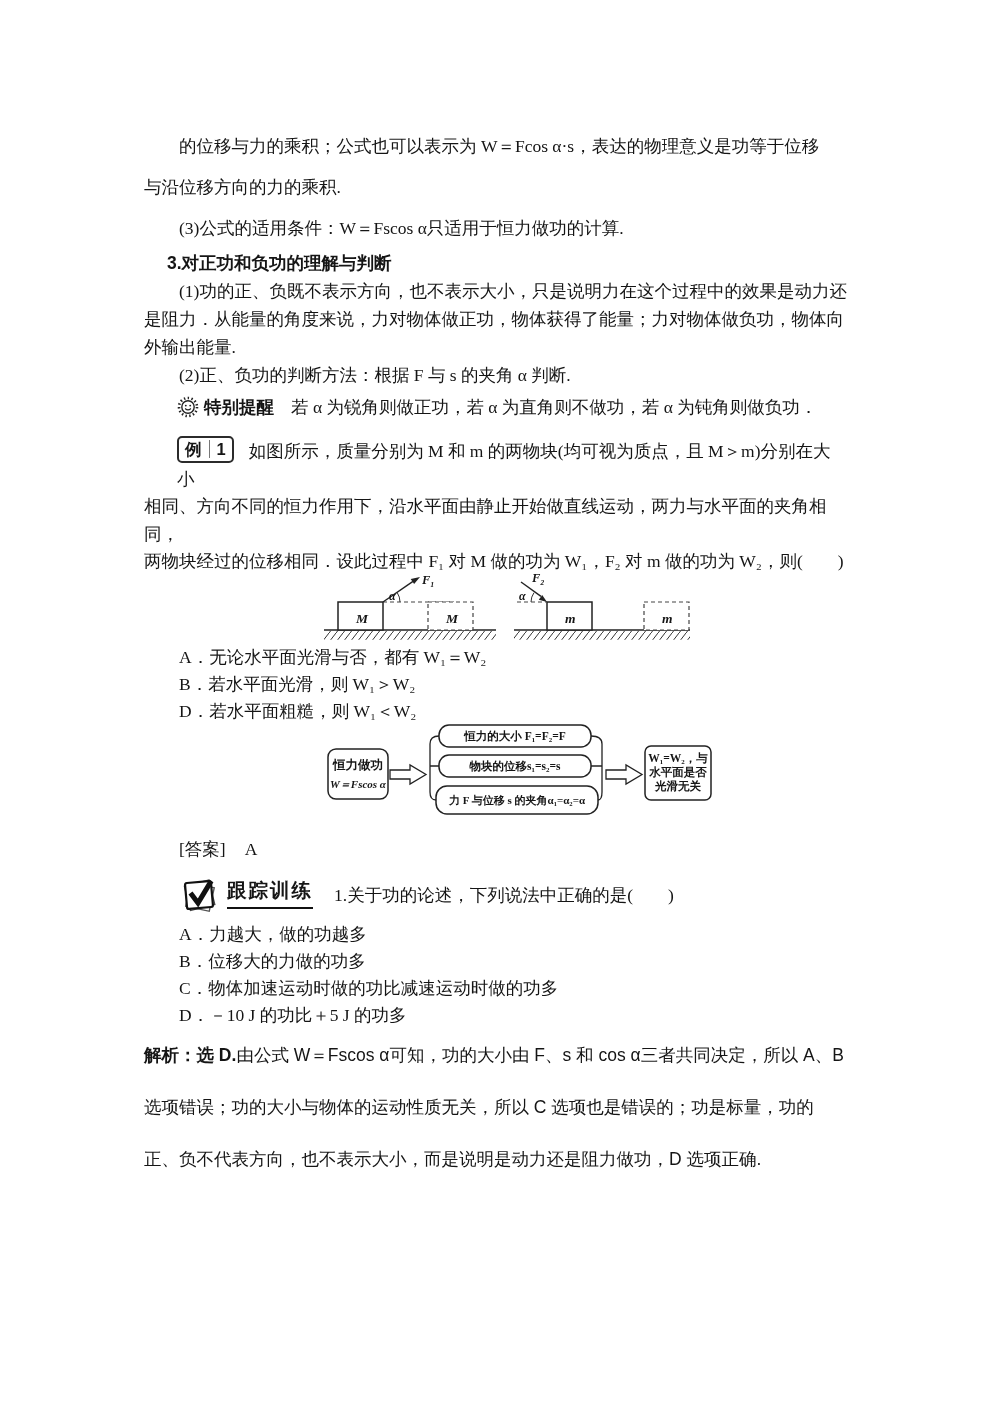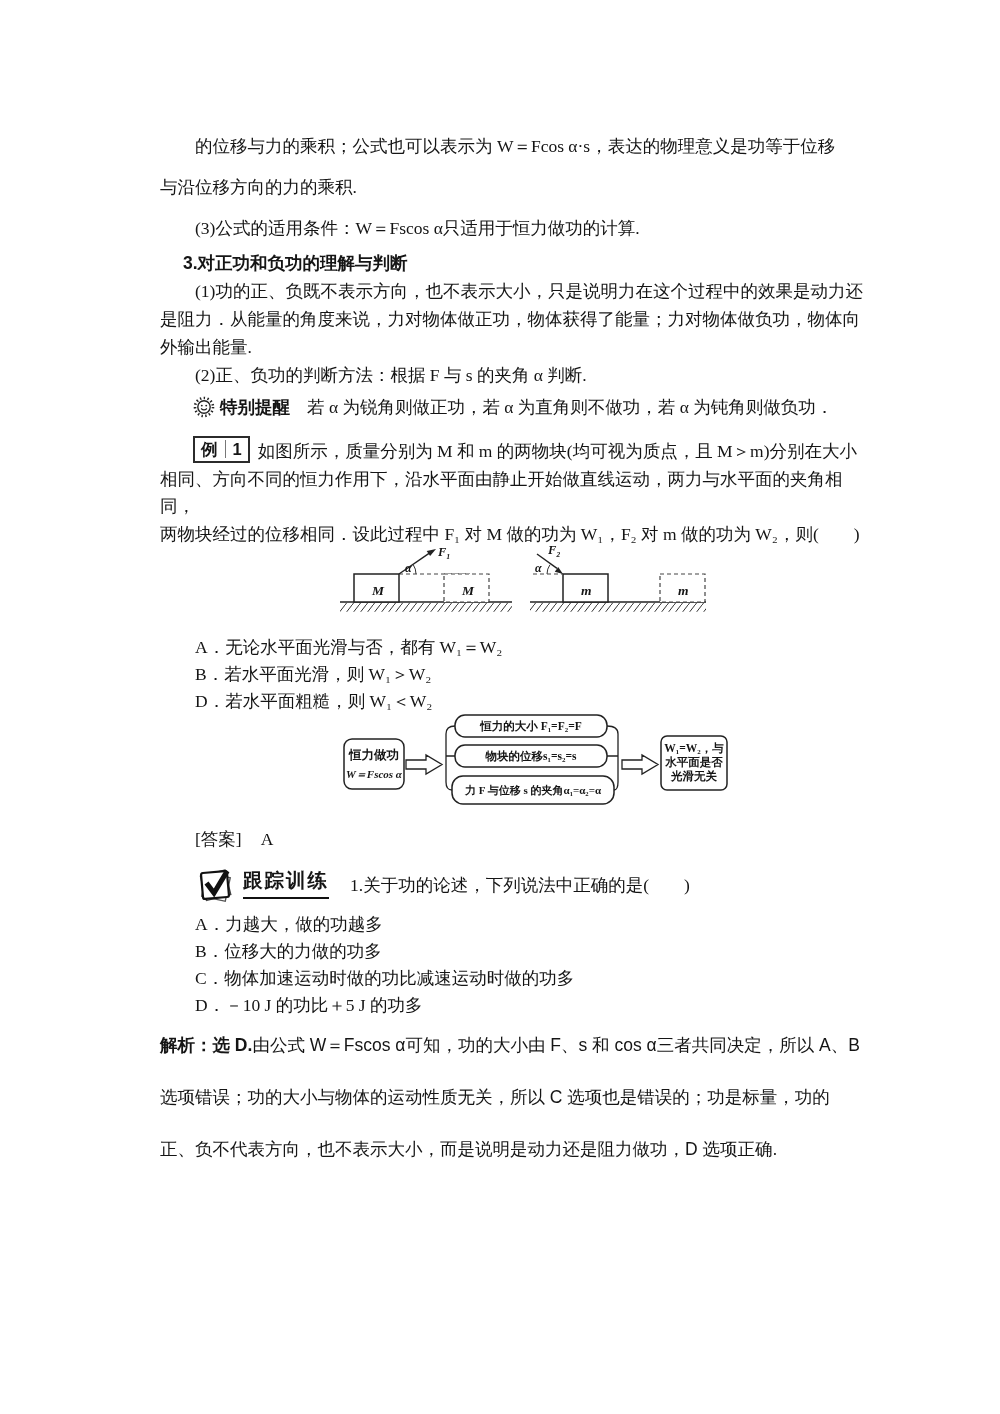--- a/index.html
+++ b/index.html
@@ -2,21 +2,21 @@
 <html><head>
 <meta charset="utf-8">
 <style>
   html,body{margin:0;padding:0;}
   body{
     width:1000px;height:1414px;background:#ffffff;color:#151515;
     font-family:"Liberation Serif","DejaVu Serif",serif;
     -webkit-font-smoothing:antialiased;
   }
   .page{position:relative;width:1000px;height:1414px;background:#ffffff;overflow:hidden;}
-  .content{position:absolute;left:160px;top:0;width:704px;}
+  .content{position:absolute;left:144px;top:0;width:704px;}
 
   .top-block{margin-top:126px;font-size:17.5px;line-height:41px;}
   .indent{text-indent:35px;}
 
   .sec-heading{
     font-family:"Liberation Sans","DejaVu Sans",sans-serif;
     font-weight:bold;font-size:17.5px;line-height:28px;padding-left:23px;
   }
   .sec-body{font-size:17.5px;line-height:28px;}
 
@@ -27,30 +27,30 @@
   .reminder-icon{flex:0 0 auto;margin-right:5px;}
   .reminder-label{
     font-family:"Liberation Sans","DejaVu Sans",sans-serif;
     font-weight:bold;font-size:17.5px;
   }
   .reminder-text{font-size:17.5px;margin-left:17px;}
 
   .example-block{margin-top:13px;font-size:17.5px;line-height:27.5px;}
   .ex-line1{padding-left:33px;}
   .ex-badge{
-    display:inline-block;border:2px solid #2b2b2b;border-radius:0;
-    padding:0 6px 1px 6px;margin-right:8px;line-height:22px;vertical-align:2px;
+    display:inline-block;border:2px solid #2b2b2b;border-radius:5px;
+    padding:0 6px 1px 6px;margin-right:15px;line-height:22px;vertical-align:2px;
     font-family:"Liberation Sans","DejaVu Sans",sans-serif;font-weight:bold;font-size:16.5px;
   }
   .ex-badge .num{margin-left:7px;padding-left:7px;border-left:1px solid #777;}
 
   .figure-wrap{margin-top:-6px;margin-left:178px;height:74px;line-height:0;}
   .flow-wrap{margin-top:-6px;margin-left:182px;height:116px;line-height:0;}
 
-  .options-block{margin-top:18px;padding-left:35px;font-size:17.5px;line-height:27px;}
+  .options-block{margin-top:0;padding-left:35px;font-size:17.5px;line-height:27px;}
   .options-block2{margin-top:2px;padding-left:35px;font-size:17.5px;line-height:27px;}
 
   .mid-block{
     margin-top:6px;font-size:17.5px;line-height:47px;
     font-family:"Liberation Sans","DejaVu Sans",sans-serif;
   }
   .mid-block .hint-p{text-indent:35px;}
   .tag-bold{font-weight:bold;}
   .analysis-tag{padding-left:35px;}
 

